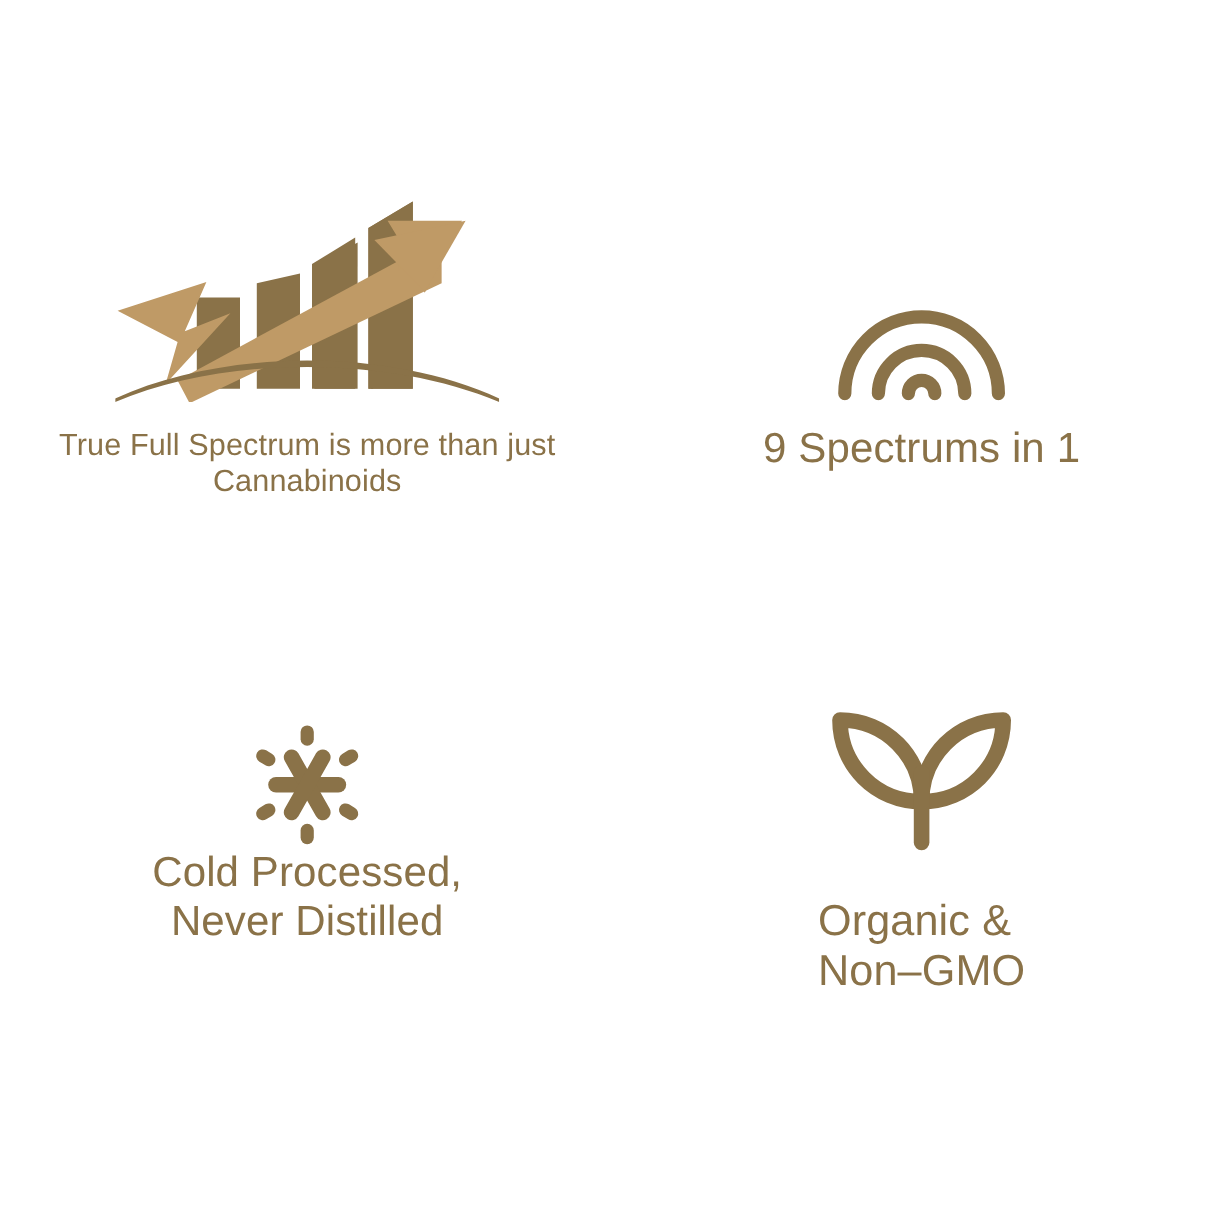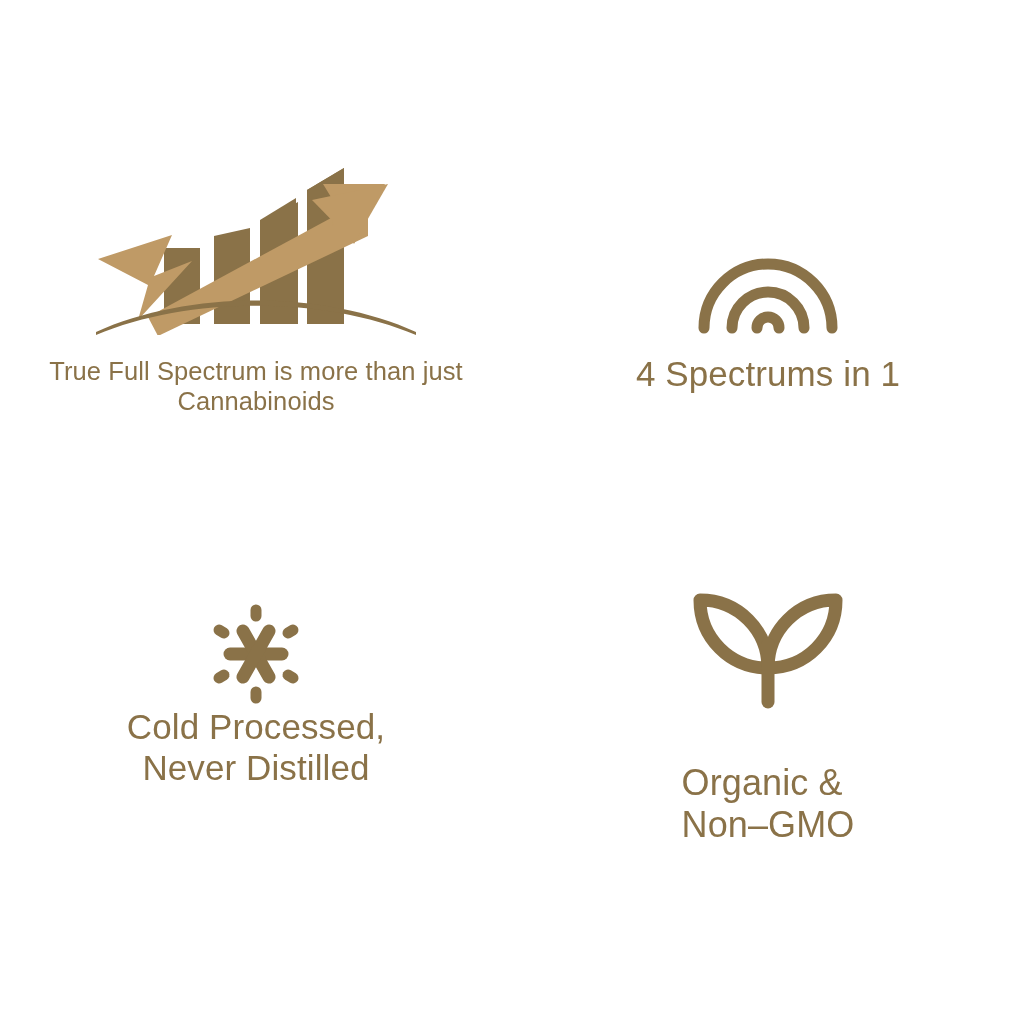--- a/index.html
+++ b/index.html
@@ -67,21 +67,21 @@
     font-size: 35px;
     margin-top: 19px;
     max-width: 460px;
   }
   .cell-3 .feature-label {
     font-size: 35px;
     max-width: 440px;
   }
   .cell-4 .feature-label {
     font-size: 36px;
-    margin-top: 46px;
+    margin-top: 30px;
     max-width: 440px;
     text-align: left;
   }
 </style>
 </head>
 <body>
 
 <div id="features-grid">
 
   <div class="feature-cell cell-1">
@@ -128,21 +128,21 @@
 
   <div class="feature-cell cell-2">
     <svg class="feature-icon icon-rainbow-arcs" viewBox="0 0 150 86" xmlns="http://www.w3.org/2000/svg">
       <g fill="none" stroke="#8a7248" stroke-width="11" stroke-linecap="round">
         <path d="M11 80 A 64 64 0 0 1 139 80"></path>
         <path d="M39 80 A 36 36 0 0 1 111 80"></path>
         <path d="M64 80 A 11 11 0 0 1 86 80"></path>
       </g>
     </svg>
 
-    <div class="feature-label">4 Spectrums in 1</div>
+    <div class="feature-label">9 Spectrums in 1</div>
   </div>
 
   <div class="feature-cell cell-3">
     <svg class="feature-icon icon-snowflake" viewBox="0 0 104 104" xmlns="http://www.w3.org/2000/svg">
       <g stroke="#8a7248" stroke-linecap="round" fill="none">
 
         <g stroke-width="13">
           <line x1="26" y1="52" x2="78" y2="52"></line>
           <line x1="39" y1="29" x2="65" y2="75"></line>
           <line x1="65" y1="29" x2="39" y2="75"></line>

